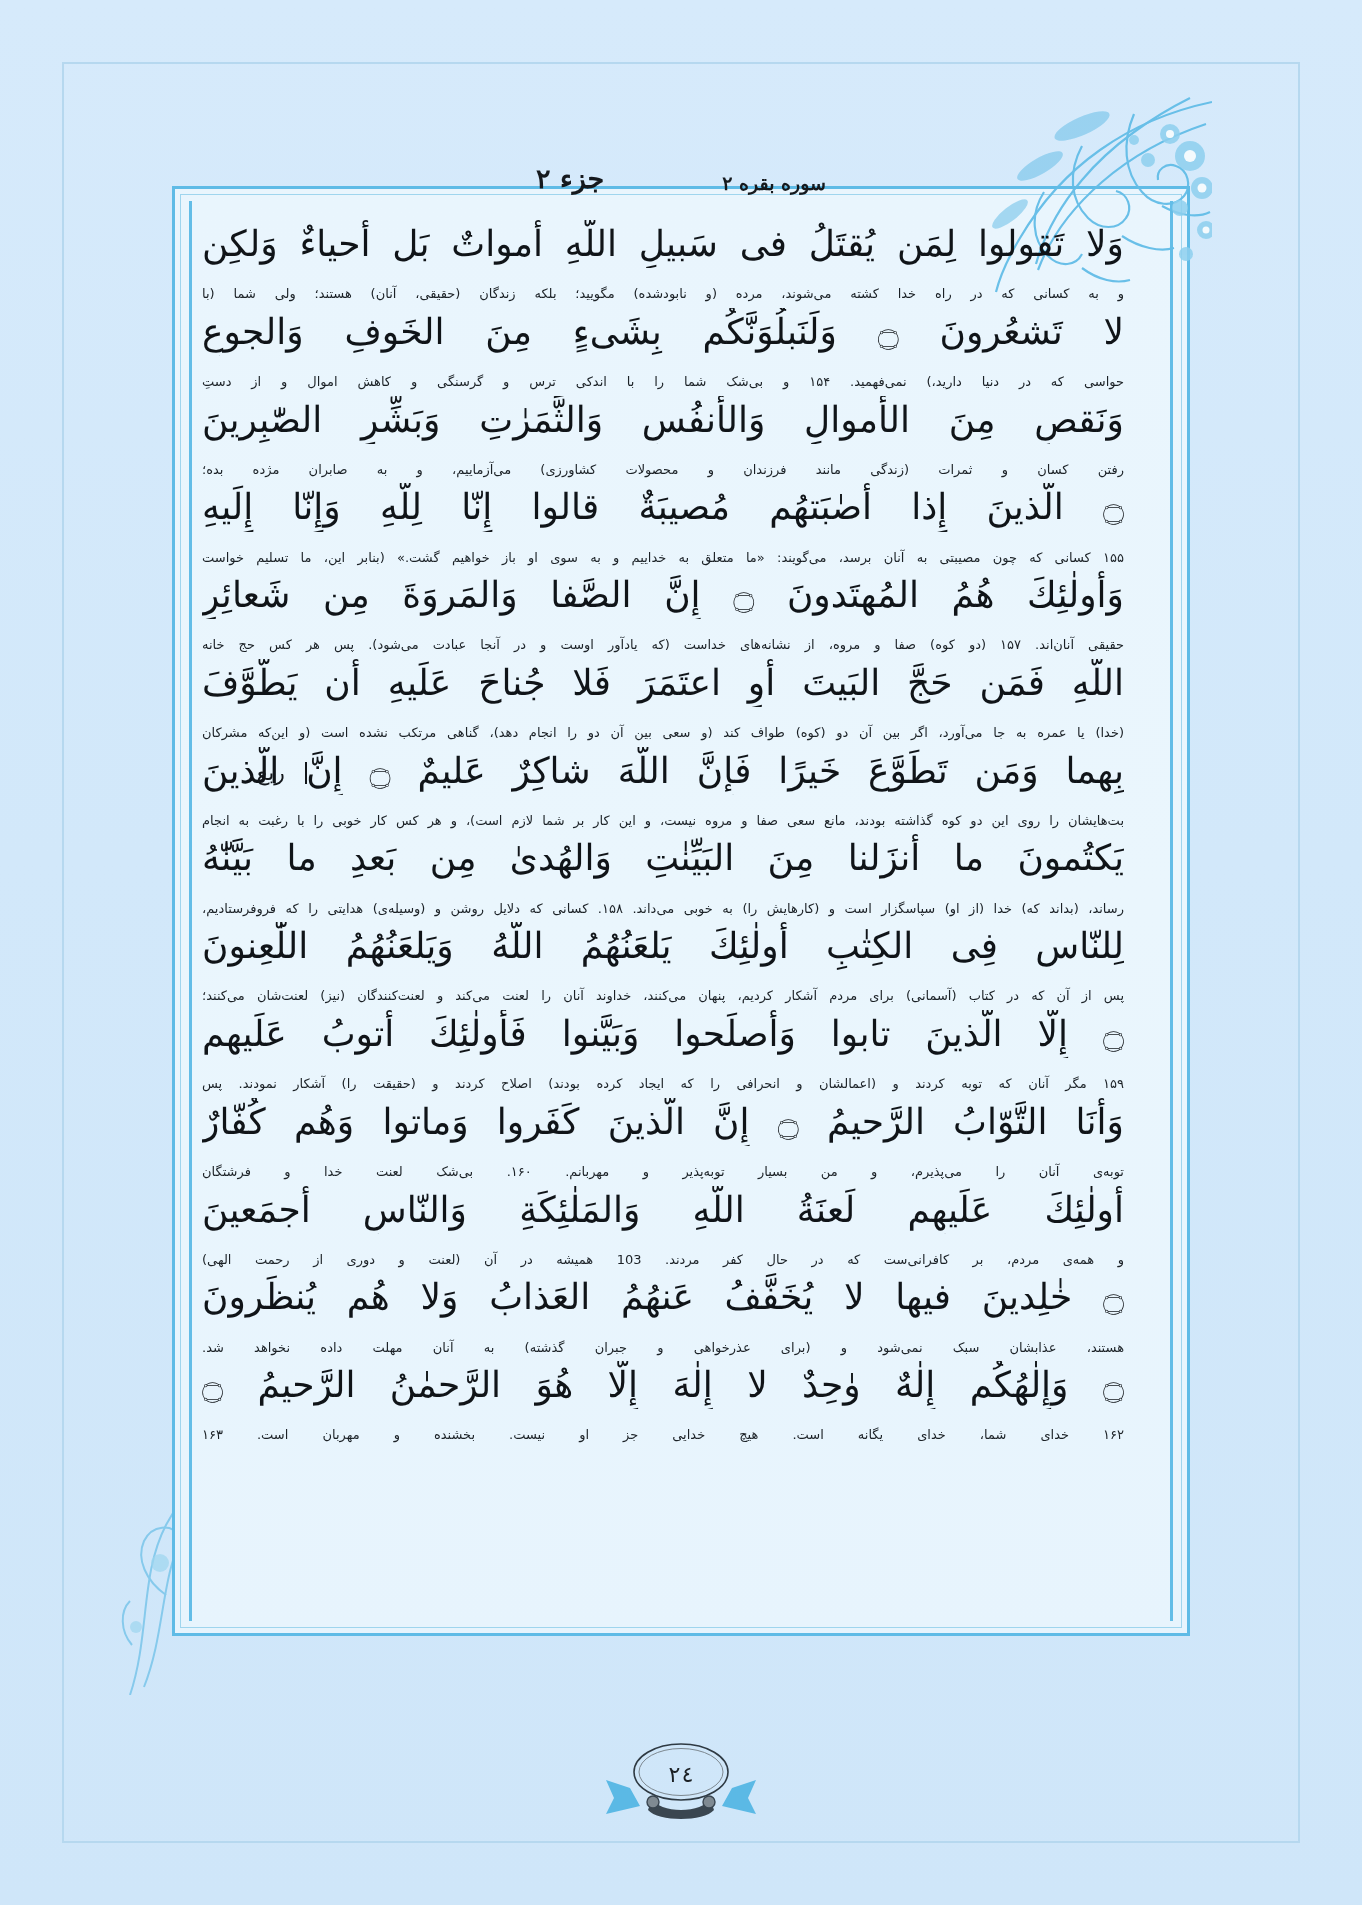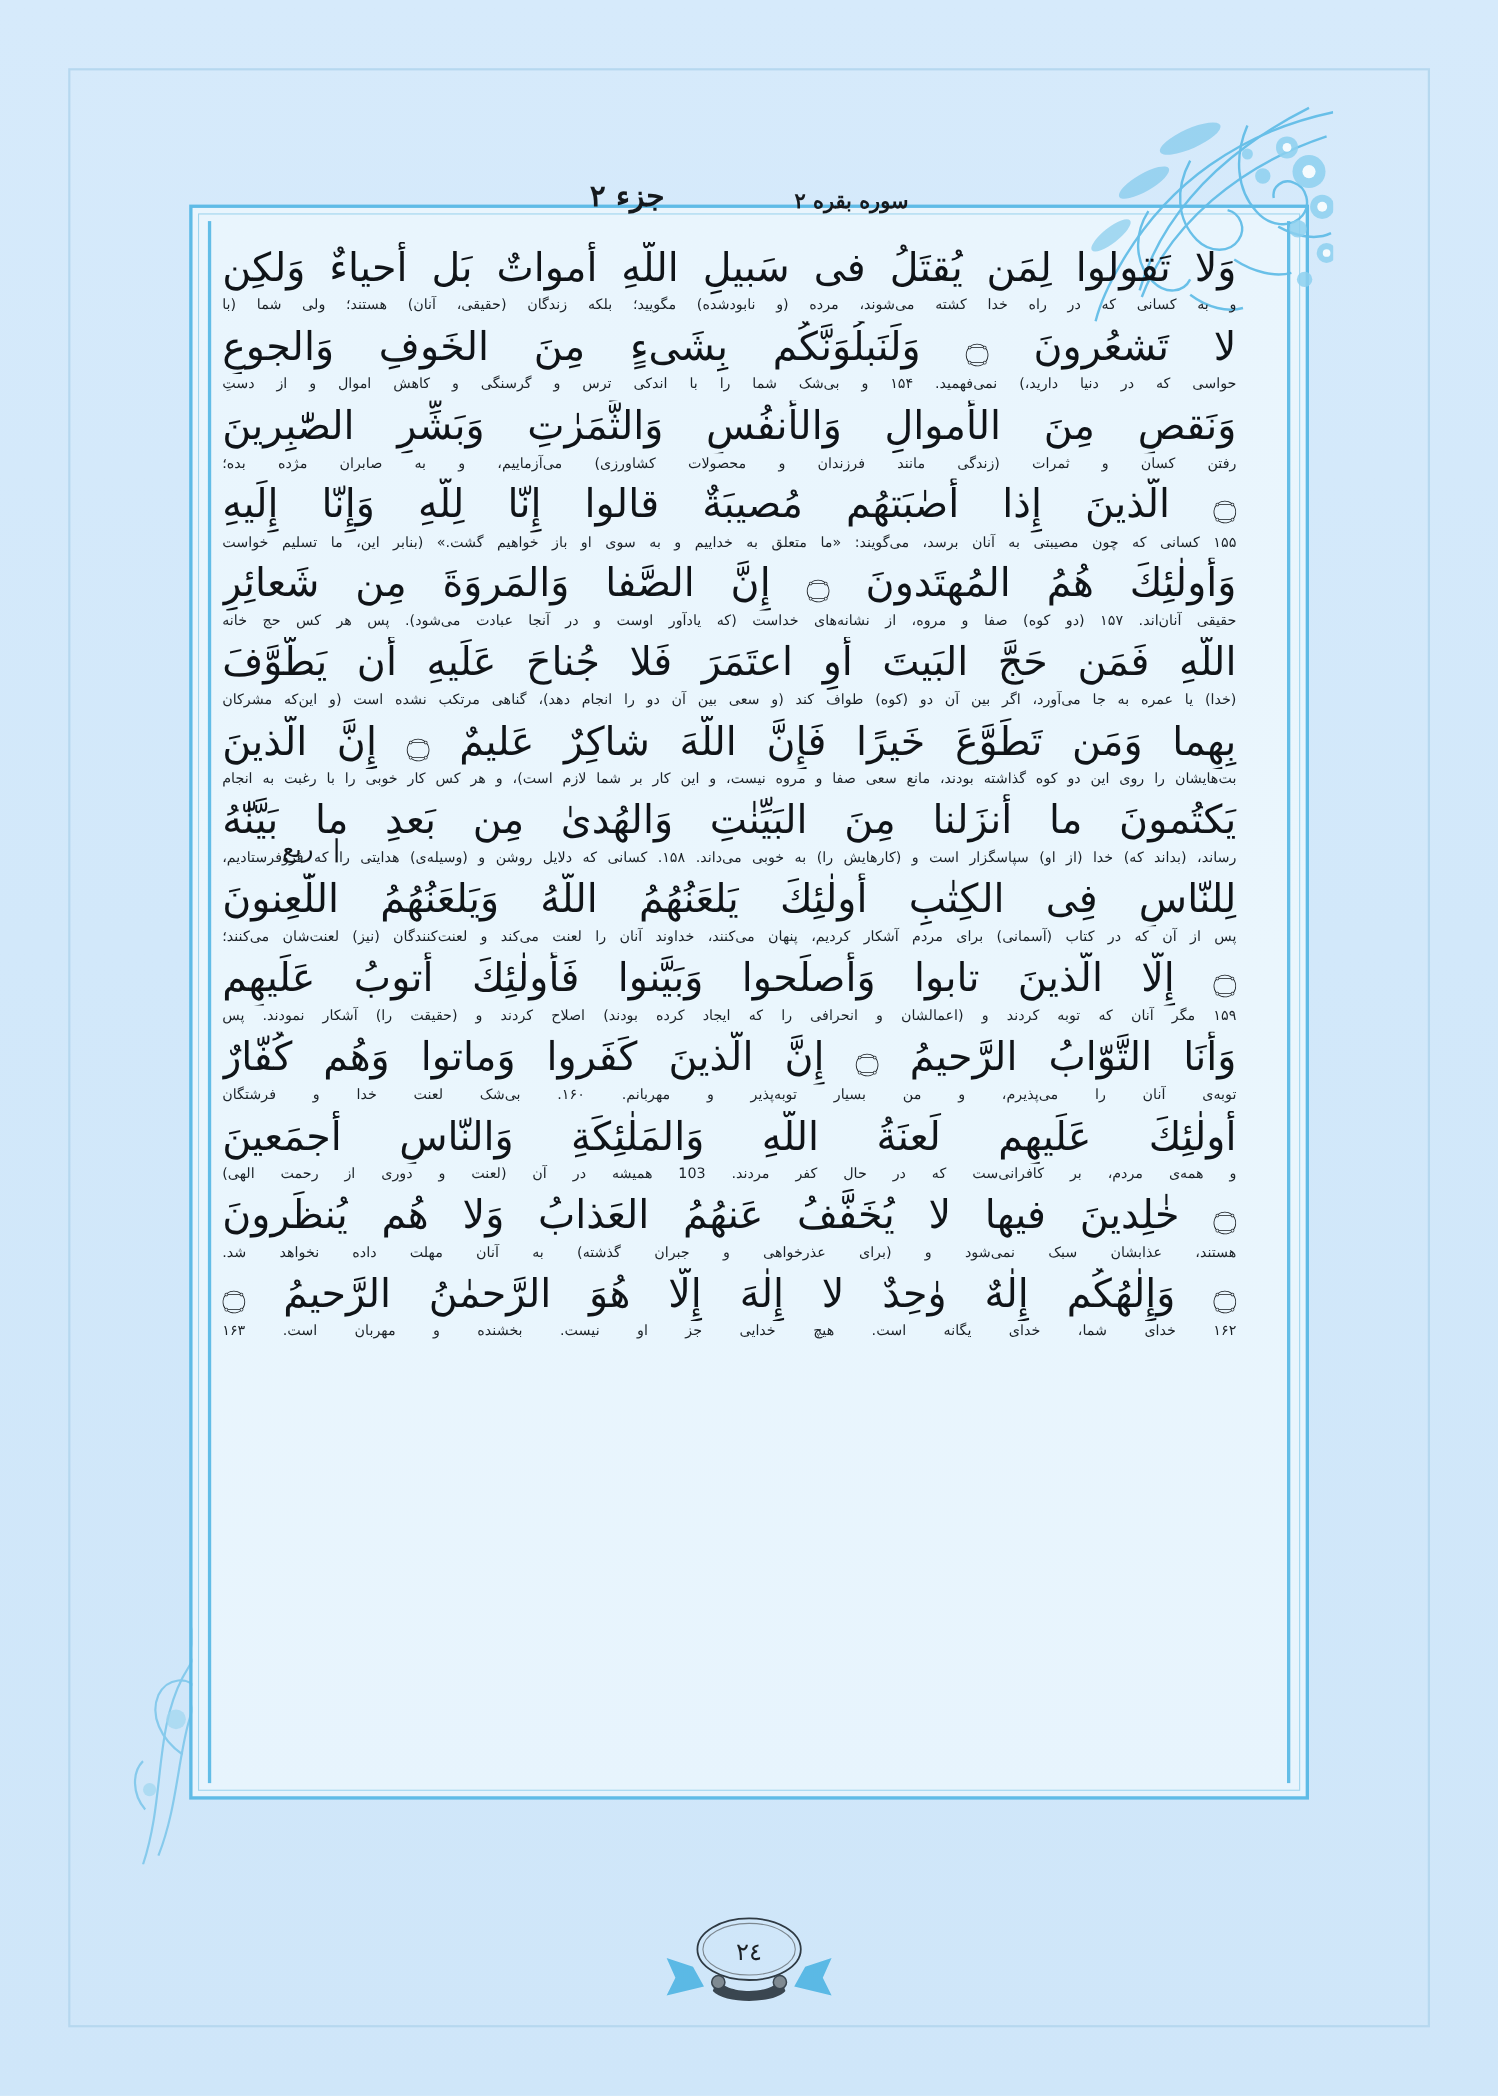--- a/index.html
+++ b/index.html
@@ -153,21 +153,21 @@
   .farsi-line {
     font-family: "DejaVu Sans", "Liberation Sans", sans-serif;
     font-size: 13px;
     line-height: 1.35;
     color: #1b2126;
     direction: rtl;
     text-align: justify;
     text-align-last: justify;
     white-space: nowrap;
     overflow: hidden;
-    margin-top: 1px;
+    margin-top: 17px;
     margin-bottom: 5px;
     letter-spacing: 0px;
   }
 
   
   .rub-marker {
     position: absolute;
     right: 1055px;
     top: 762px;
     font-family: "DejaVu Serif", "Liberation Serif", serif;
@@ -192,21 +192,21 @@
     align-items: center;
     justify-content: center;
   }
 
   .page-number-text {
     position: absolute;
     top: 26px;
     left: 0;
     right: 0;
     text-align: center;
-    font-family: Liberation Serif, serif;
+    font-family: Liberation Mono, monospace;
     font-size: 22px;
     color: #1b2024;
     letter-spacing: 1px;
   }
 </style>
 </head>
 <body>
 
 <div class="page-canvas">
 

